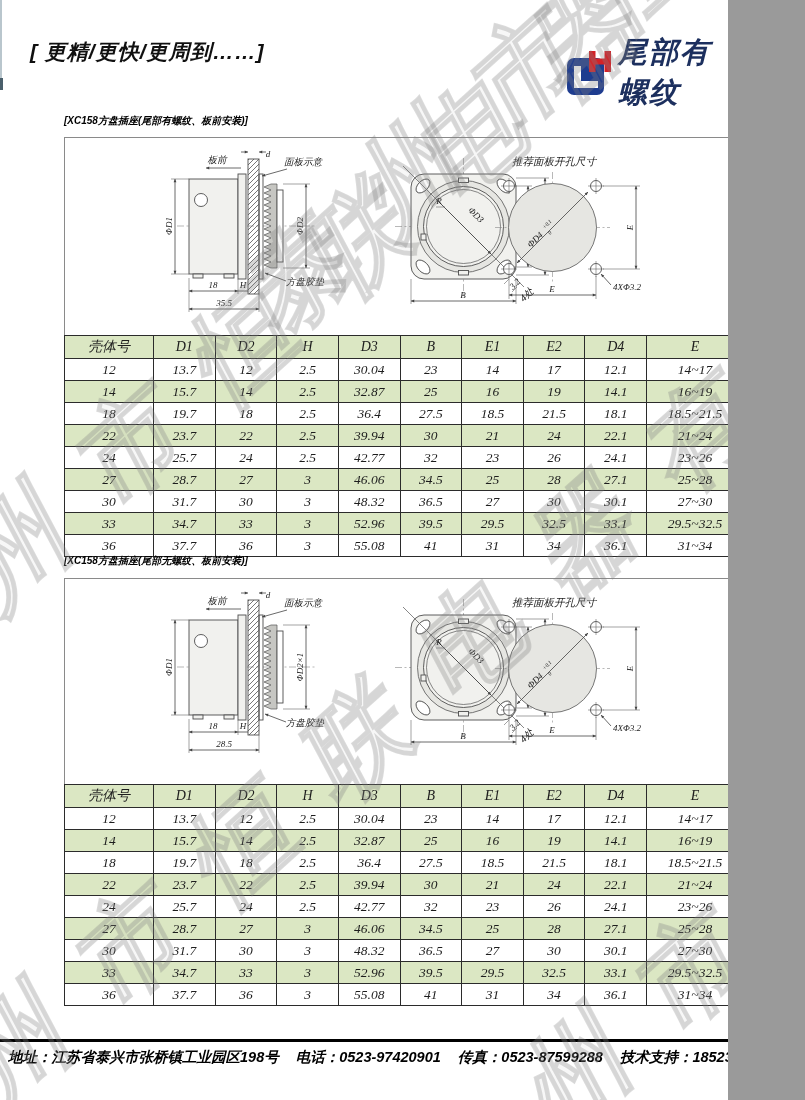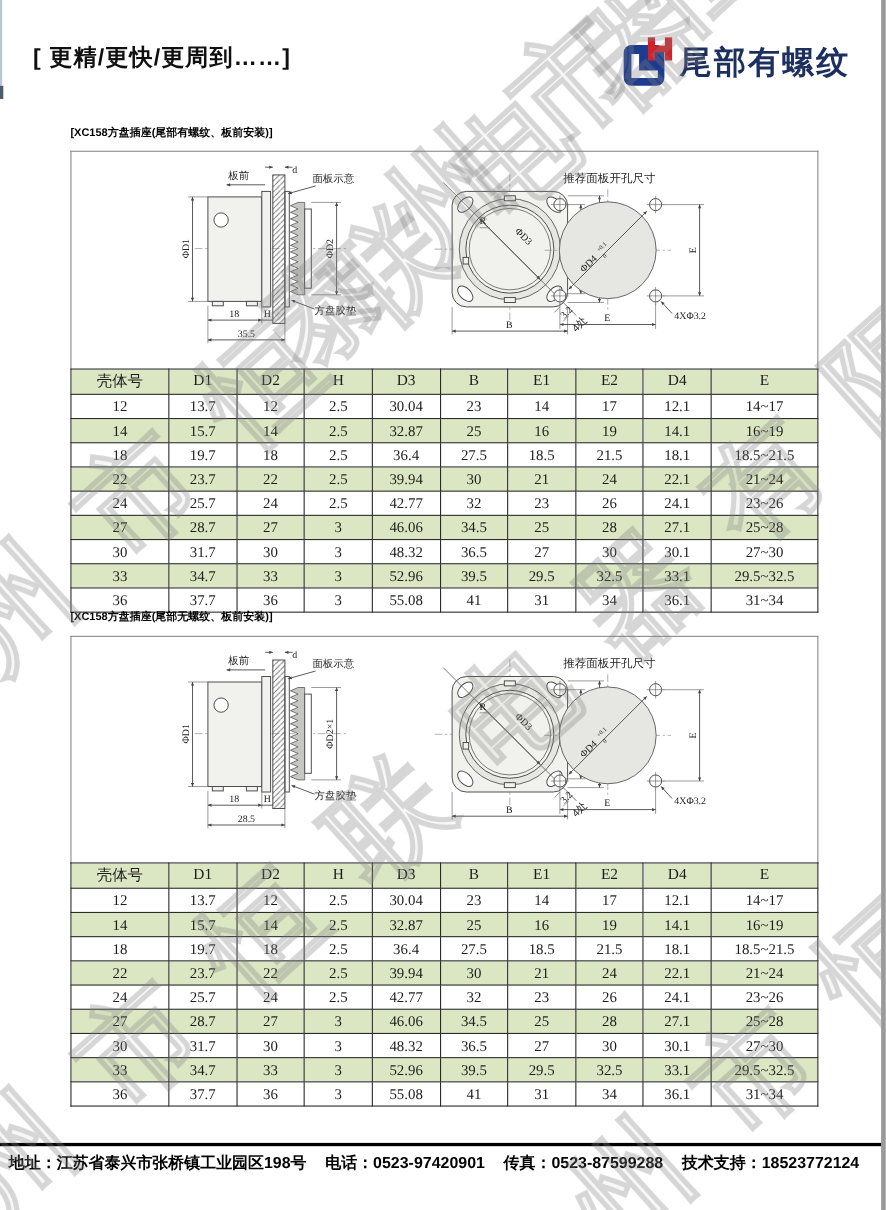--- a/index.html
+++ b/index.html
@@ -1,17 +1,17 @@
 <!DOCTYPE html>
 <html><head>
 <meta charset="utf-8">
 <style>
   html,body{margin:0;padding:0;background:#9a9a9a;}
-  .page{position:relative;width:801px;height:1100px;background:#ffffff;overflow:hidden;
-        font-family:"Liberation Sans",sans-serif;color:#111;}
+  .page{position:relative;width:728px;height:1100px;background:#ffffff;overflow:hidden;
+        font-family:"Liberation Sans",sans-serif;color:#111;font-style:italic;}
   
   .edge-a{position:absolute;left:0;top:0;width:2px;height:78px;background:#b9c6cd;}
   .edge-b{position:absolute;left:0;top:78px;width:3px;height:12px;background:#4a5f6b;}
 
   
   .slogan{position:absolute;left:30px;top:38px;font-size:21px;font-weight:bold;
           letter-spacing:1px;color:#101010;}
   .logo{position:absolute;left:566px;top:33px;display:flex;align-items:center;}
   .logo svg{display:block;}
   .brand{font-size:29px;font-weight:bold;color:#1c2f5e;letter-spacing:2px;margin-left:6px;

